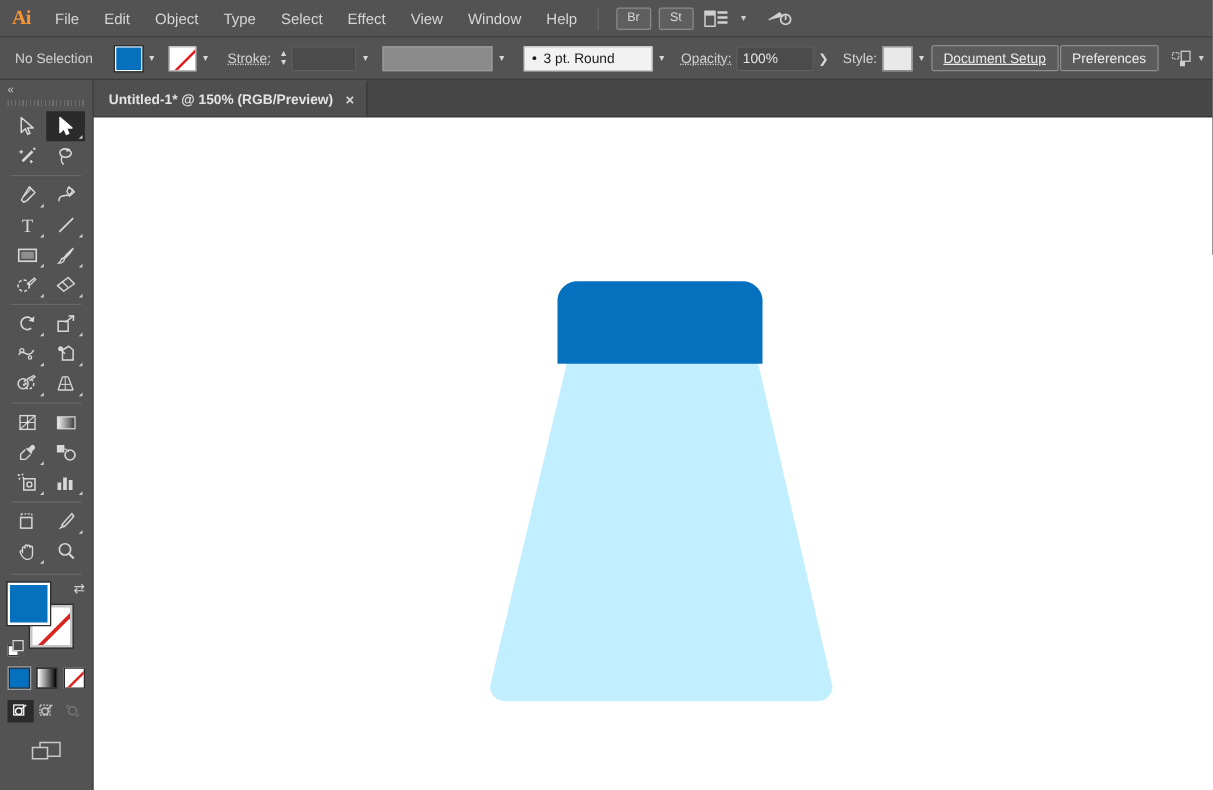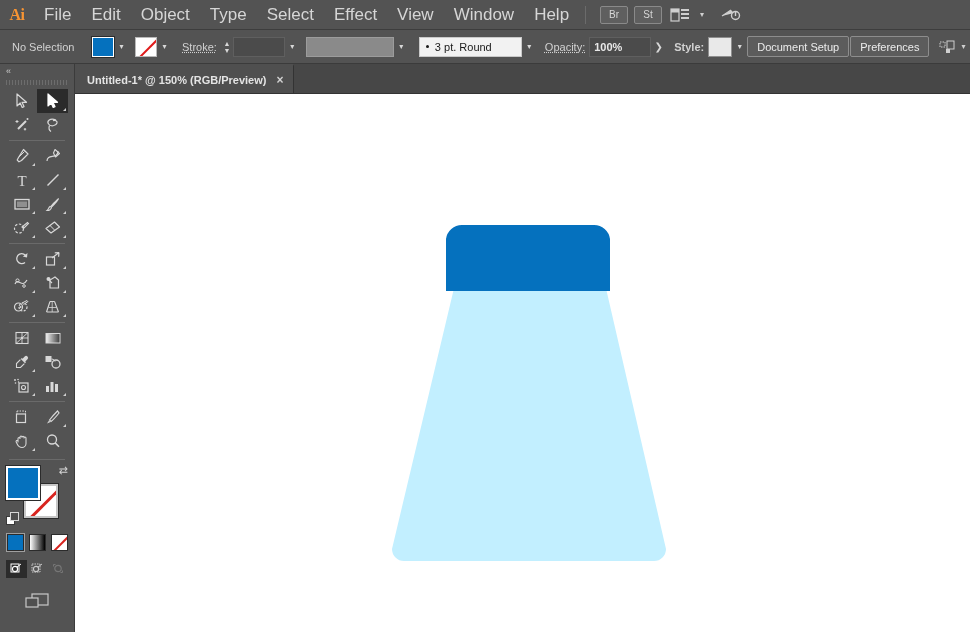--- a/index.html
+++ b/index.html
@@ -18,21 +18,21 @@
     background: #535353; display: flex; align-items: center;
     border-bottom: 1px solid #3d3d3d;
   }
   .ai-logo {
     width: 34px; height: 30px; display: flex; align-items: center; justify-content: center;
     color: #f79433; font-size: 16px; font-weight: bold; letter-spacing: -0.5px;
     font-family: "Liberation Serif", serif;
   }
   .menu-item {
     padding: 0 10px; height: 30px; line-height: 30px; color: #d6d6d6;
-    font-size: 17px; cursor: default; white-space: nowrap;
+    font-size: 12px; cursor: default; white-space: nowrap;
   }
   .menubar-sep { width: 1px; height: 18px; background: #6b6b6b; margin: 0 6px; }
   .mb-right { display: flex; align-items: center; margin-left: 8px; gap: 6px; }
   .sq-btn {
     width: 28px; height: 18px; border: 1px solid #8a8a8a; border-radius: 2px;
     color: #d6d6d6; font-size: 10px; display: flex; align-items: center; justify-content: center;
     background: #5f5f5f;
   }
   .icon-btn {
     height: 22px; display: flex; align-items: center; justify-content: center;
@@ -256,31 +256,31 @@
     <div style="display:flex;align-items:center;margin-left:10px;">
       <div class="brushdef">
         <span class="brushdot"></span>
         <span>3 pt. Round</span>
       </div>
       <div class="drop-arrow">▾</div>
     </div>
 
     <div class="cb-label" style="margin-left:8px;text-decoration:underline;text-decoration-style:dotted;">Opacity:</div>
     <div style="display:flex;align-items:center;margin-left:4px;">
-      <div class="field dark" style="width:62px;font-weight:bold;">100%</div>
+      <div class="field dark" style="width:62px;">100%</div>
       <div class="drop-arrow" style="font-size:10px;">❯</div>
     </div>
 
-    <div class="cb-label" style="margin-left:8px;font-weight:bold;">Style:</div>
+    <div class="cb-label" style="margin-left:8px;">Style:</div>
     <div style="display:flex;align-items:center;margin-left:4px;">
       <div class="style-swatch"></div>
       <div class="drop-arrow">▾</div>
     </div>
 
-    <div class="cb-button" style="margin-left:0;">Document Setup</div>
+    <div class="cb-button" style="margin-left:0;text-decoration:underline;">Document Setup</div>
     <div class="cb-button" style="margin-left:1px;">Preferences</div>
 
     <div style="display:flex;align-items:center;margin-left:8px;">
       <div class="icon-btn">
         <svg width="18" height="14" viewBox="0 0 18 14">
           <rect x="1" y="2" width="5" height="5" fill="none" stroke="#cfcfcf" stroke-width="1" stroke-dasharray="1.5 1"></rect>
           <rect x="8" y="1" width="7" height="8" fill="none" stroke="#cfcfcf" stroke-width="1"></rect>
           <rect x="7" y="9" width="4" height="4" fill="#cfcfcf"></rect>
         </svg>
       </div>

